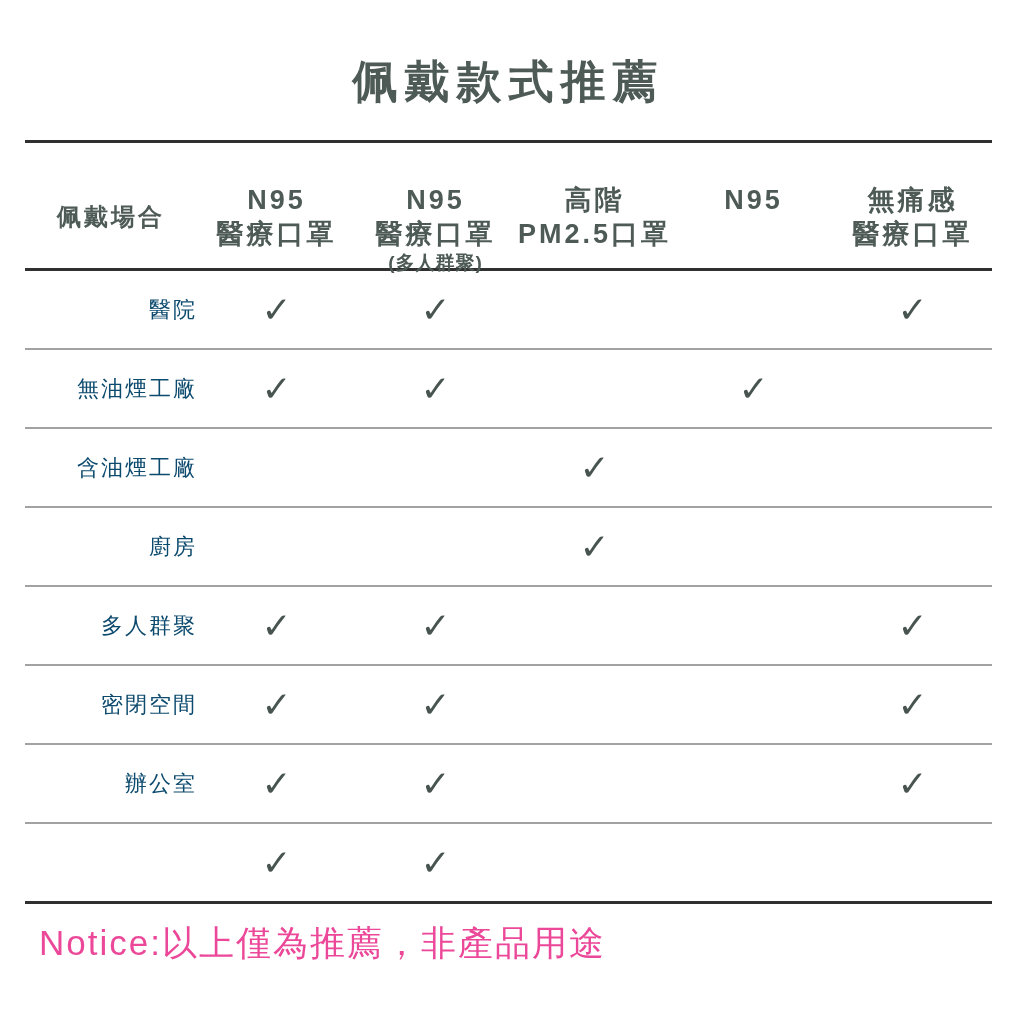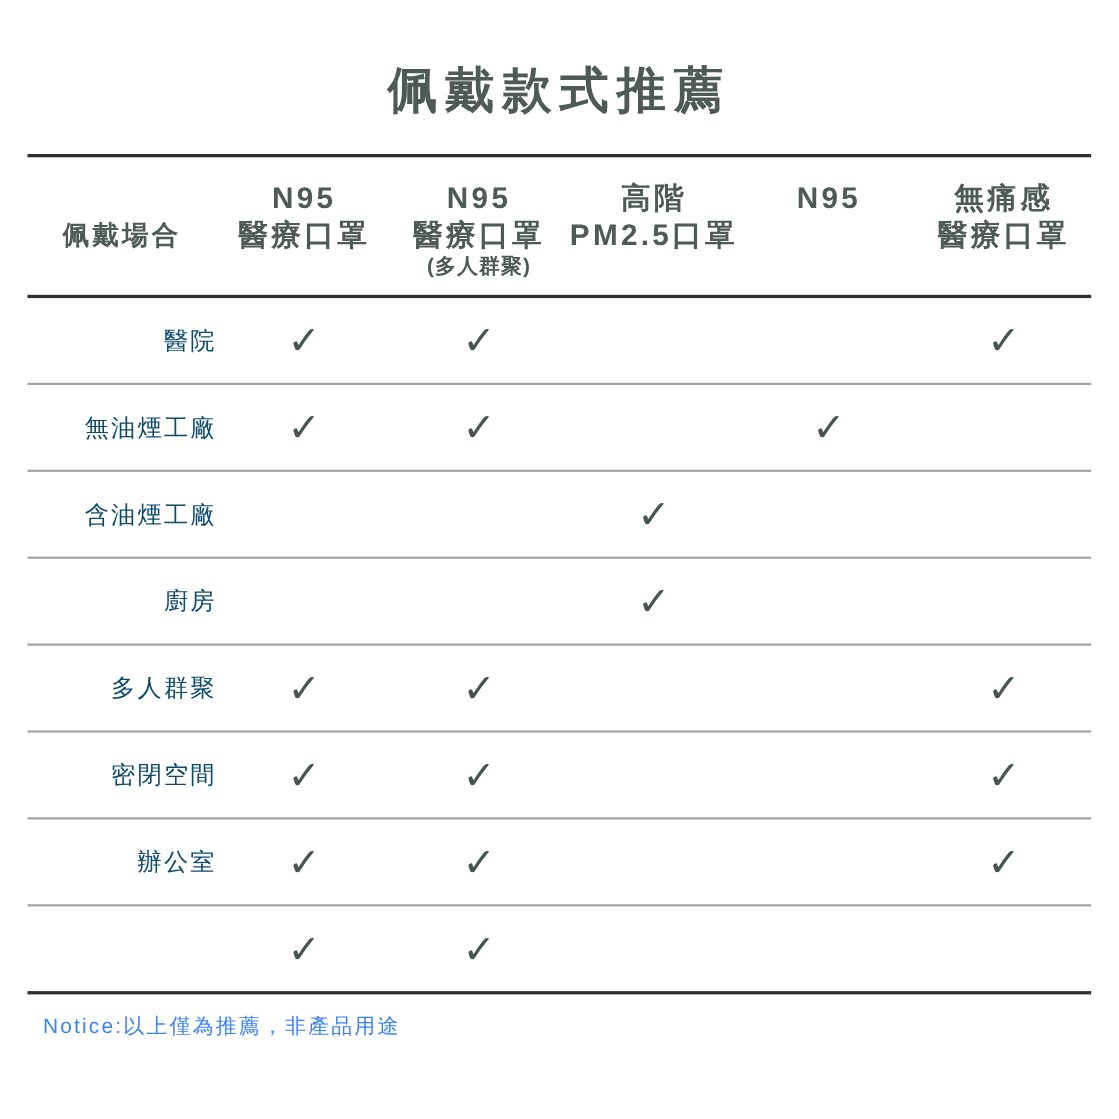--- a/index.html
+++ b/index.html
@@ -31,21 +31,21 @@
     border-top: 3px solid #303030;
   }
   .header-row {
     display: grid;
     grid-template-columns: 172px repeat(5, 1fr);
     height: 125px;
     border-bottom: 3px solid #303030;
   }
   .hcell {
     text-align: center;
-    padding-top: 20px;
+    padding-top: 40px;
     line-height: 34px;
     font-size: 27px;
     font-weight: bold;
     letter-spacing: 3px;
     color: #4d5a56;
   }
   .hcell .h-sub {
     display: block;
     font-size: 19px;
     line-height: 23px;
@@ -79,23 +79,23 @@
   }
   .cell.check {
     text-align: center;
     font-size: 36px;
     font-weight: normal;
     color: #47544f;
   }
   .notice {
     margin: 0 25px;
     padding: 16px 0 0 14px;
-    font-size: 19px;
+    font-size: 35px;
     letter-spacing: 2px;
-    color: #3b82f6;
+    color: #ec4899;
   }
 </style>
 </head>
 <body>
 
 <div class="page">
 
   <div class="title">佩戴款式推薦</div>
 
   <div class="tbl">

